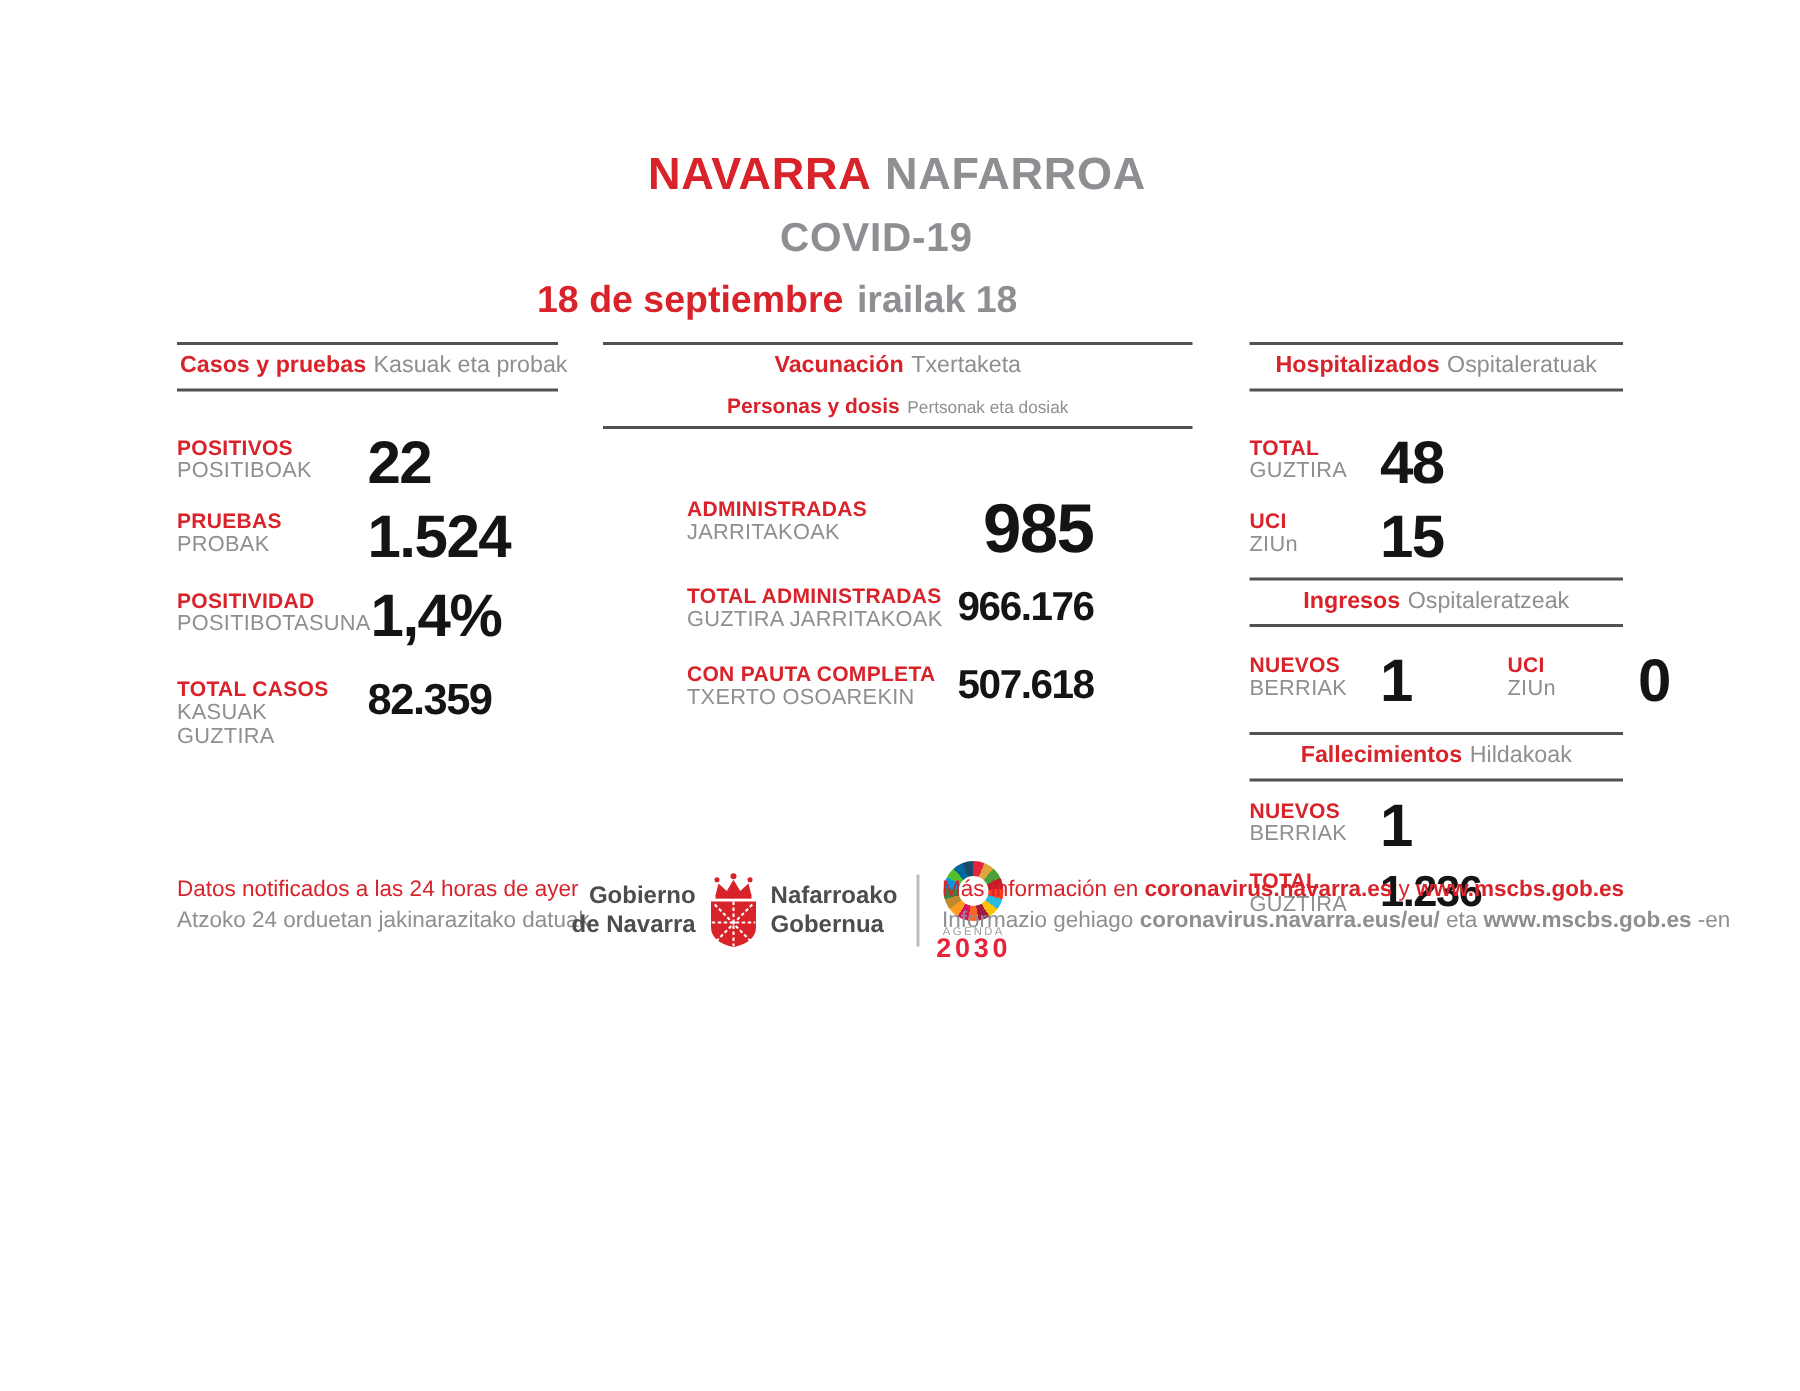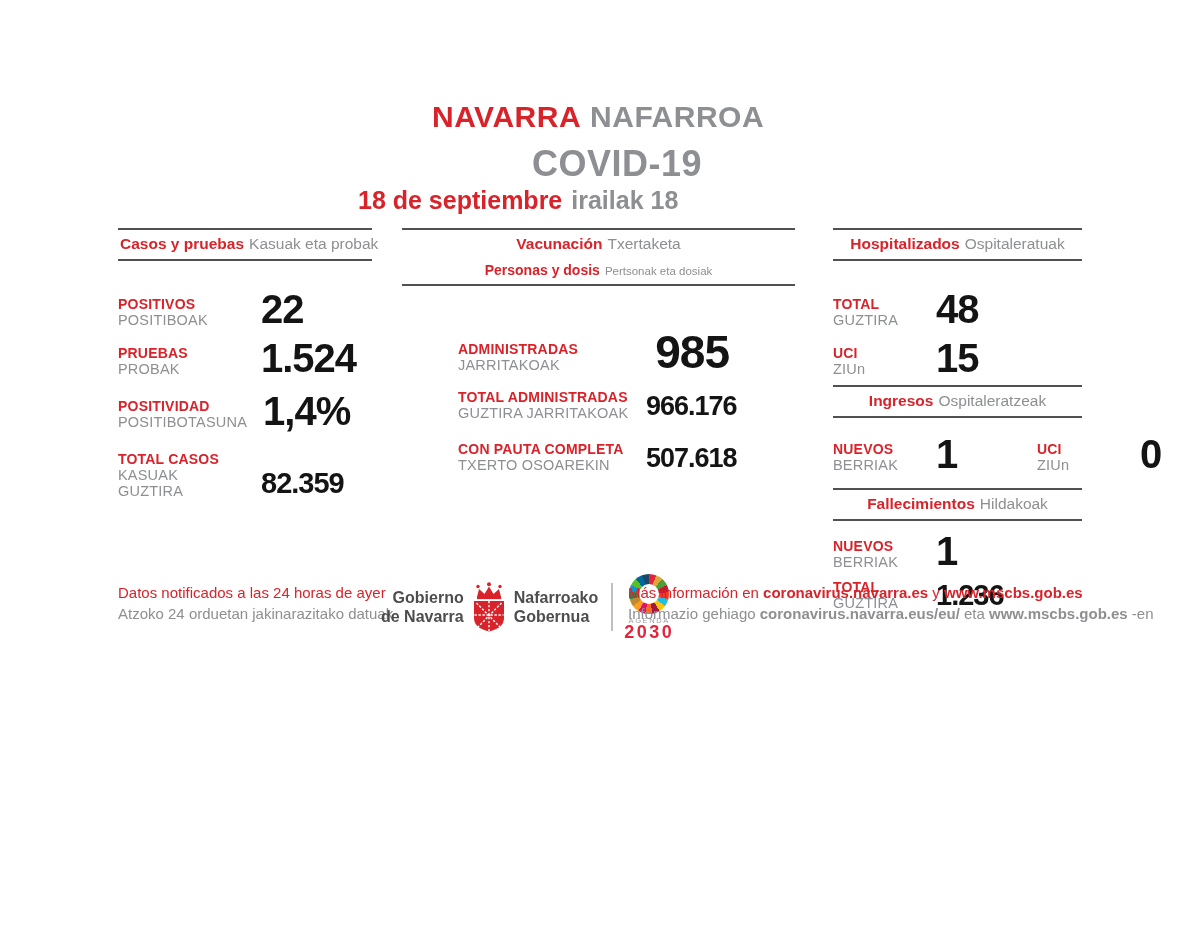--- a/index.html
+++ b/index.html
@@ -9,40 +9,40 @@
     --rule:#4f5153;
     --govink:#4d4d4f;
   }
   html,body{margin:0;padding:0;background:#fff;}
   body{font-family:"Liberation Sans",sans-serif;}
   .canvas{position:relative;width:1200px;height:763px;background:#fff;overflow:hidden;text-decoration:underline;}
 
   
   .t-line{position:absolute;white-space:nowrap;font-weight:700;}
   #title-main{left:432px;top:100px;font-size:30px;letter-spacing:.5px;}
-  #title-covid{left:532px;top:143px;font-size:36px;letter-spacing:.5px;color:var(--gray);text-align:right;}
+  #title-covid{left:520px;top:143px;font-size:27px;letter-spacing:.5px;color:var(--gray);text-align:right;}
   #title-date{left:358px;top:186px;font-size:25px;}
   .red{color:var(--red);}
   .gray{color:var(--gray);}
   .sp-r{margin-right:9px;}
 
   
   .sec{position:absolute;top:228px;}
   #sec-cases{left:118px;width:254px;}
   #sec-vax{left:402px;width:393px;}
   #sec-right{left:833px;width:249px;}
 
   .band{border-top:2px solid var(--rule);border-bottom:2px solid var(--rule);
         text-align:center;padding:5px 2px 6px;font-size:15.5px;white-space:nowrap;}
   .band .b-es{color:var(--red);font-weight:700;margin-right:5px;}
   .band .b-eu{color:var(--gray);}
   .band .sub{font-size:11.5px;margin-top:9px;}
   .band .sub .b-es{font-size:14px;}
 
-  .row{display:flex;align-items:flex-end;gap:16px;}
+  .row{display:flex;align-items:flex-start;}
   .lbl .l-es{color:var(--red);font-weight:700;font-size:14px;line-height:16px;letter-spacing:.2px;}
   .lbl .l-eu{color:var(--gray);font-size:14.5px;line-height:16px;letter-spacing:.2px;}
   .val{color:var(--ink);font-weight:700;letter-spacing:-1px;white-space:nowrap;}
   .v40{font-size:40px;line-height:38px;}
   .v46{font-size:46px;line-height:42px;}
   .v30{font-size:29px;line-height:32px;}
   .v27{font-size:27px;line-height:30px;}
 
   
   #sec-cases .lbl{flex:0 0 127px;}

